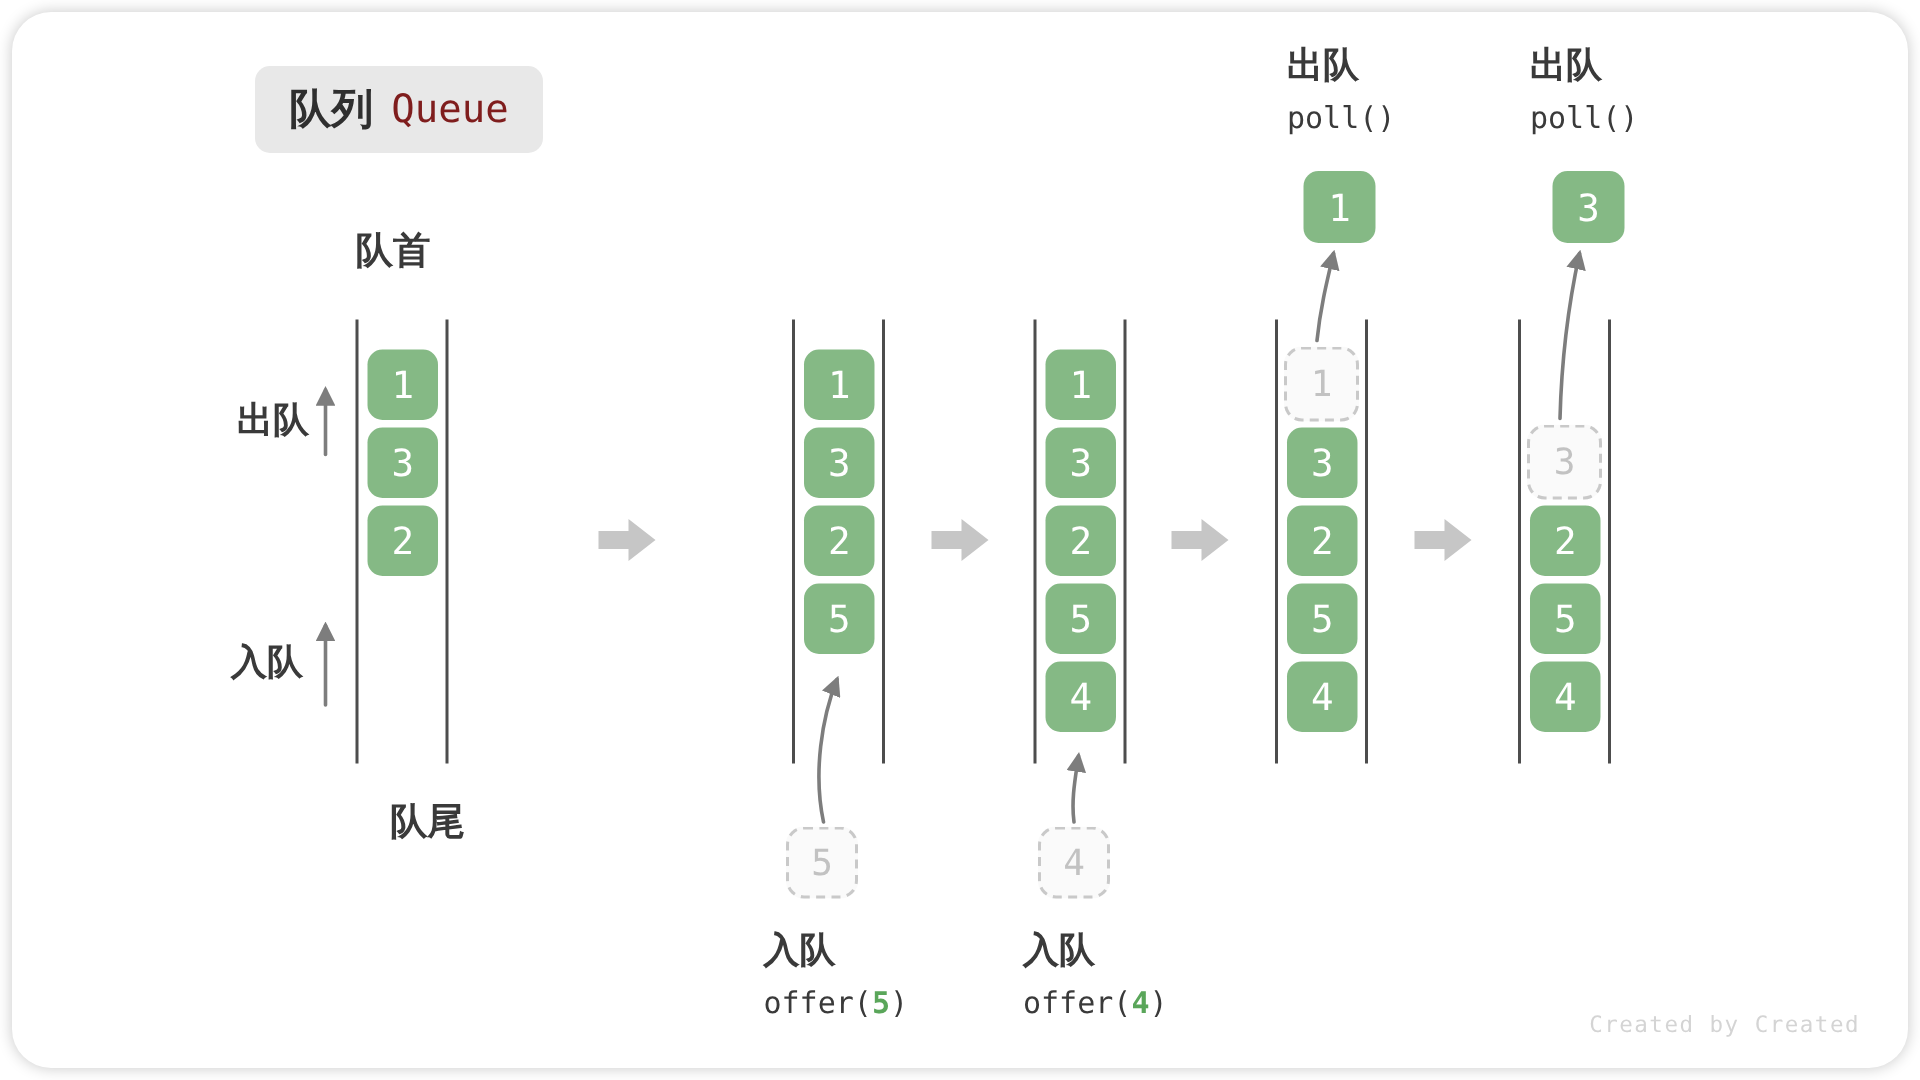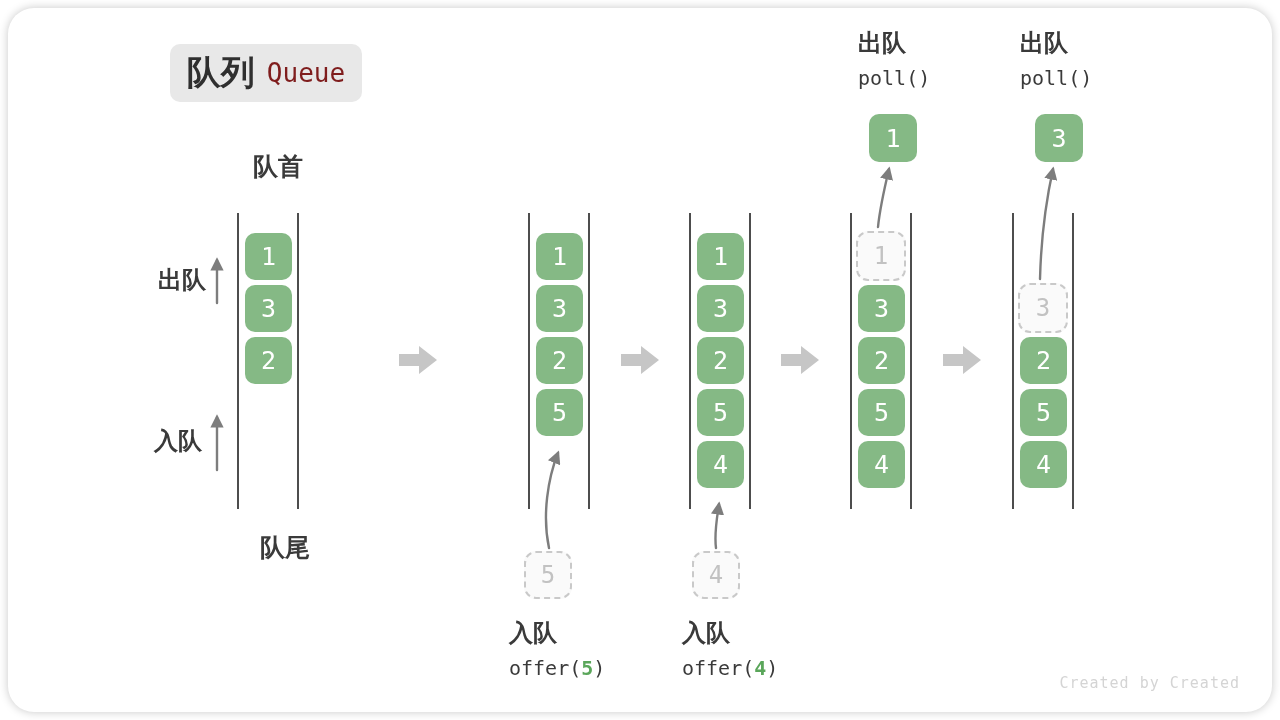--- a/index.html
+++ b/index.html
@@ -4,21 +4,21 @@
 <style>
   html,body{margin:0;padding:0;background:#ffffff;}
   .stage{position:relative;width:1280px;height:720px;background:#ffffff;overflow:hidden;
          font-family:"Liberation Sans",sans-serif;}
   .card{position:absolute;left:8px;top:8px;right:8px;bottom:8px;background:#ffffff;
         border-radius:26px;box-shadow:0 0 10px rgba(0,0,0,0.22);}
   .layer{position:absolute;left:0;top:0;width:1280px;height:720px;pointer-events:none;}
 
   .badge{position:absolute;left:170px;top:44px;width:192px;height:58px;background:#e8e8e8;
          border-radius:10px;display:flex;align-items:center;justify-content:center;gap:12px;}
-  .badge .zh{font-size:34px;font-weight:bold;color:#2f2f2f;}
+  .badge .zh{font-size:28px;font-weight:bold;color:#2f2f2f;}
   .badge .en{font-size:26px;color:#7f1d1d;font-family:"DejaVu Sans Mono",monospace;}
 
   .zh-label{position:absolute;font-size:24px;font-weight:bold;color:#3a3a3a;white-space:nowrap;}
   .col-label{position:absolute;width:62px;text-align:center;font-size:25px;font-weight:bold;color:#3a3a3a;}
 
   .container{position:absolute;top:213px;width:62px;height:296px;box-sizing:border-box;
              border-left:2px solid #4d4d4d;border-right:2px solid #4d4d4d;}
 
   .box{position:absolute;width:47px;height:47px;border-radius:10px;background:#85b985;
        color:#ffffff;font-family:"DejaVu Sans Mono",monospace;font-size:25px;
@@ -57,21 +57,21 @@
     <polygon fill="#c6c6c6" points="621,354 641,354 641,346 659,360 641,374 641,366 621,366"></polygon>
     <polygon fill="#c6c6c6" points="781,354 801,354 801,346 819,360 801,374 801,366 781,366"></polygon>
     <polygon fill="#c6c6c6" points="943,354 963,354 963,346 981,360 963,374 963,366 943,366"></polygon>
   </svg>
 
   <div class="badge">
     <span class="zh">队列</span>
     <span class="en">Queue</span>
   </div>
 
-  <div class="col-label" style="left:247px;top:150px">队首</div>
+  <div class="col-label" style="left:231px;top:150px">队首</div>
   <div class="col-label" style="left:254px;top:531px">队尾</div>
   <div class="zh-label" style="left:158px;top:264px">出队</div>
   <div class="zh-label" style="left:154px;top:425px">入队</div>
 
   <div class="container" style="left:237px"></div>
   <div class="box" style="left:245px;top:233px">1</div>
   <div class="box" style="left:245px;top:285px">3</div>
   <div class="box" style="left:245px;top:337px">2</div>
 
   <div class="container" style="left:528px"></div>

